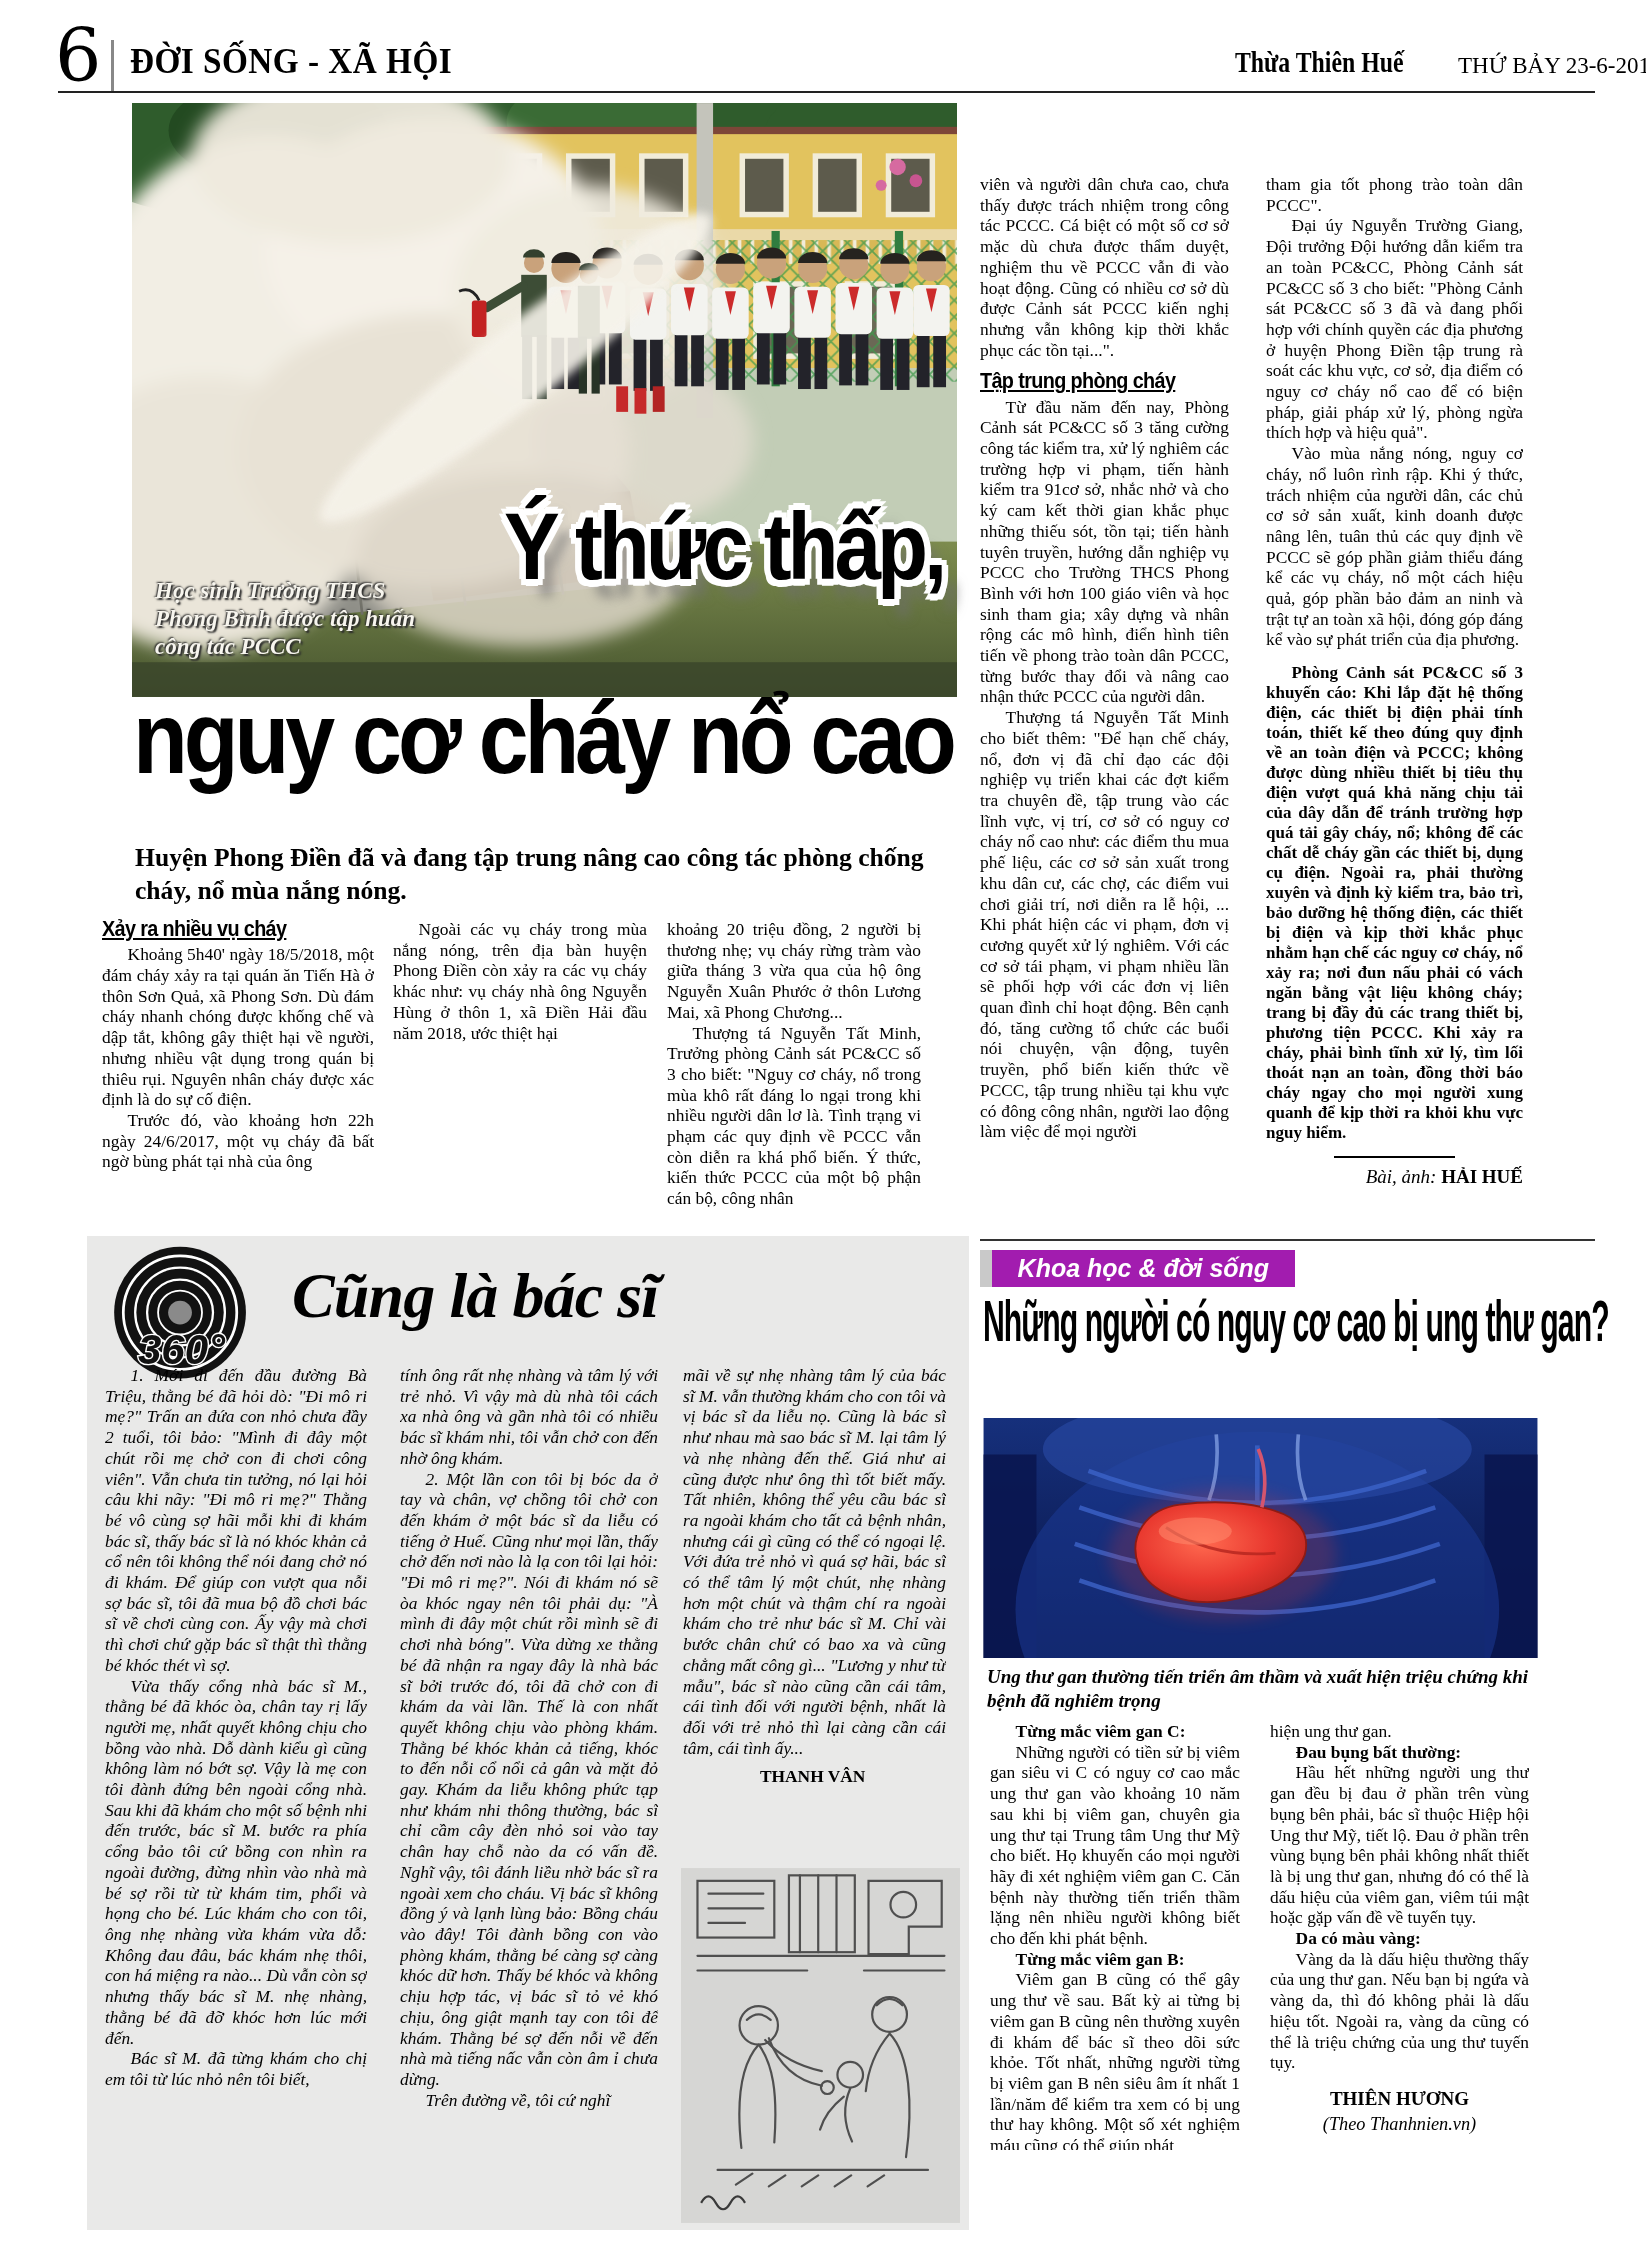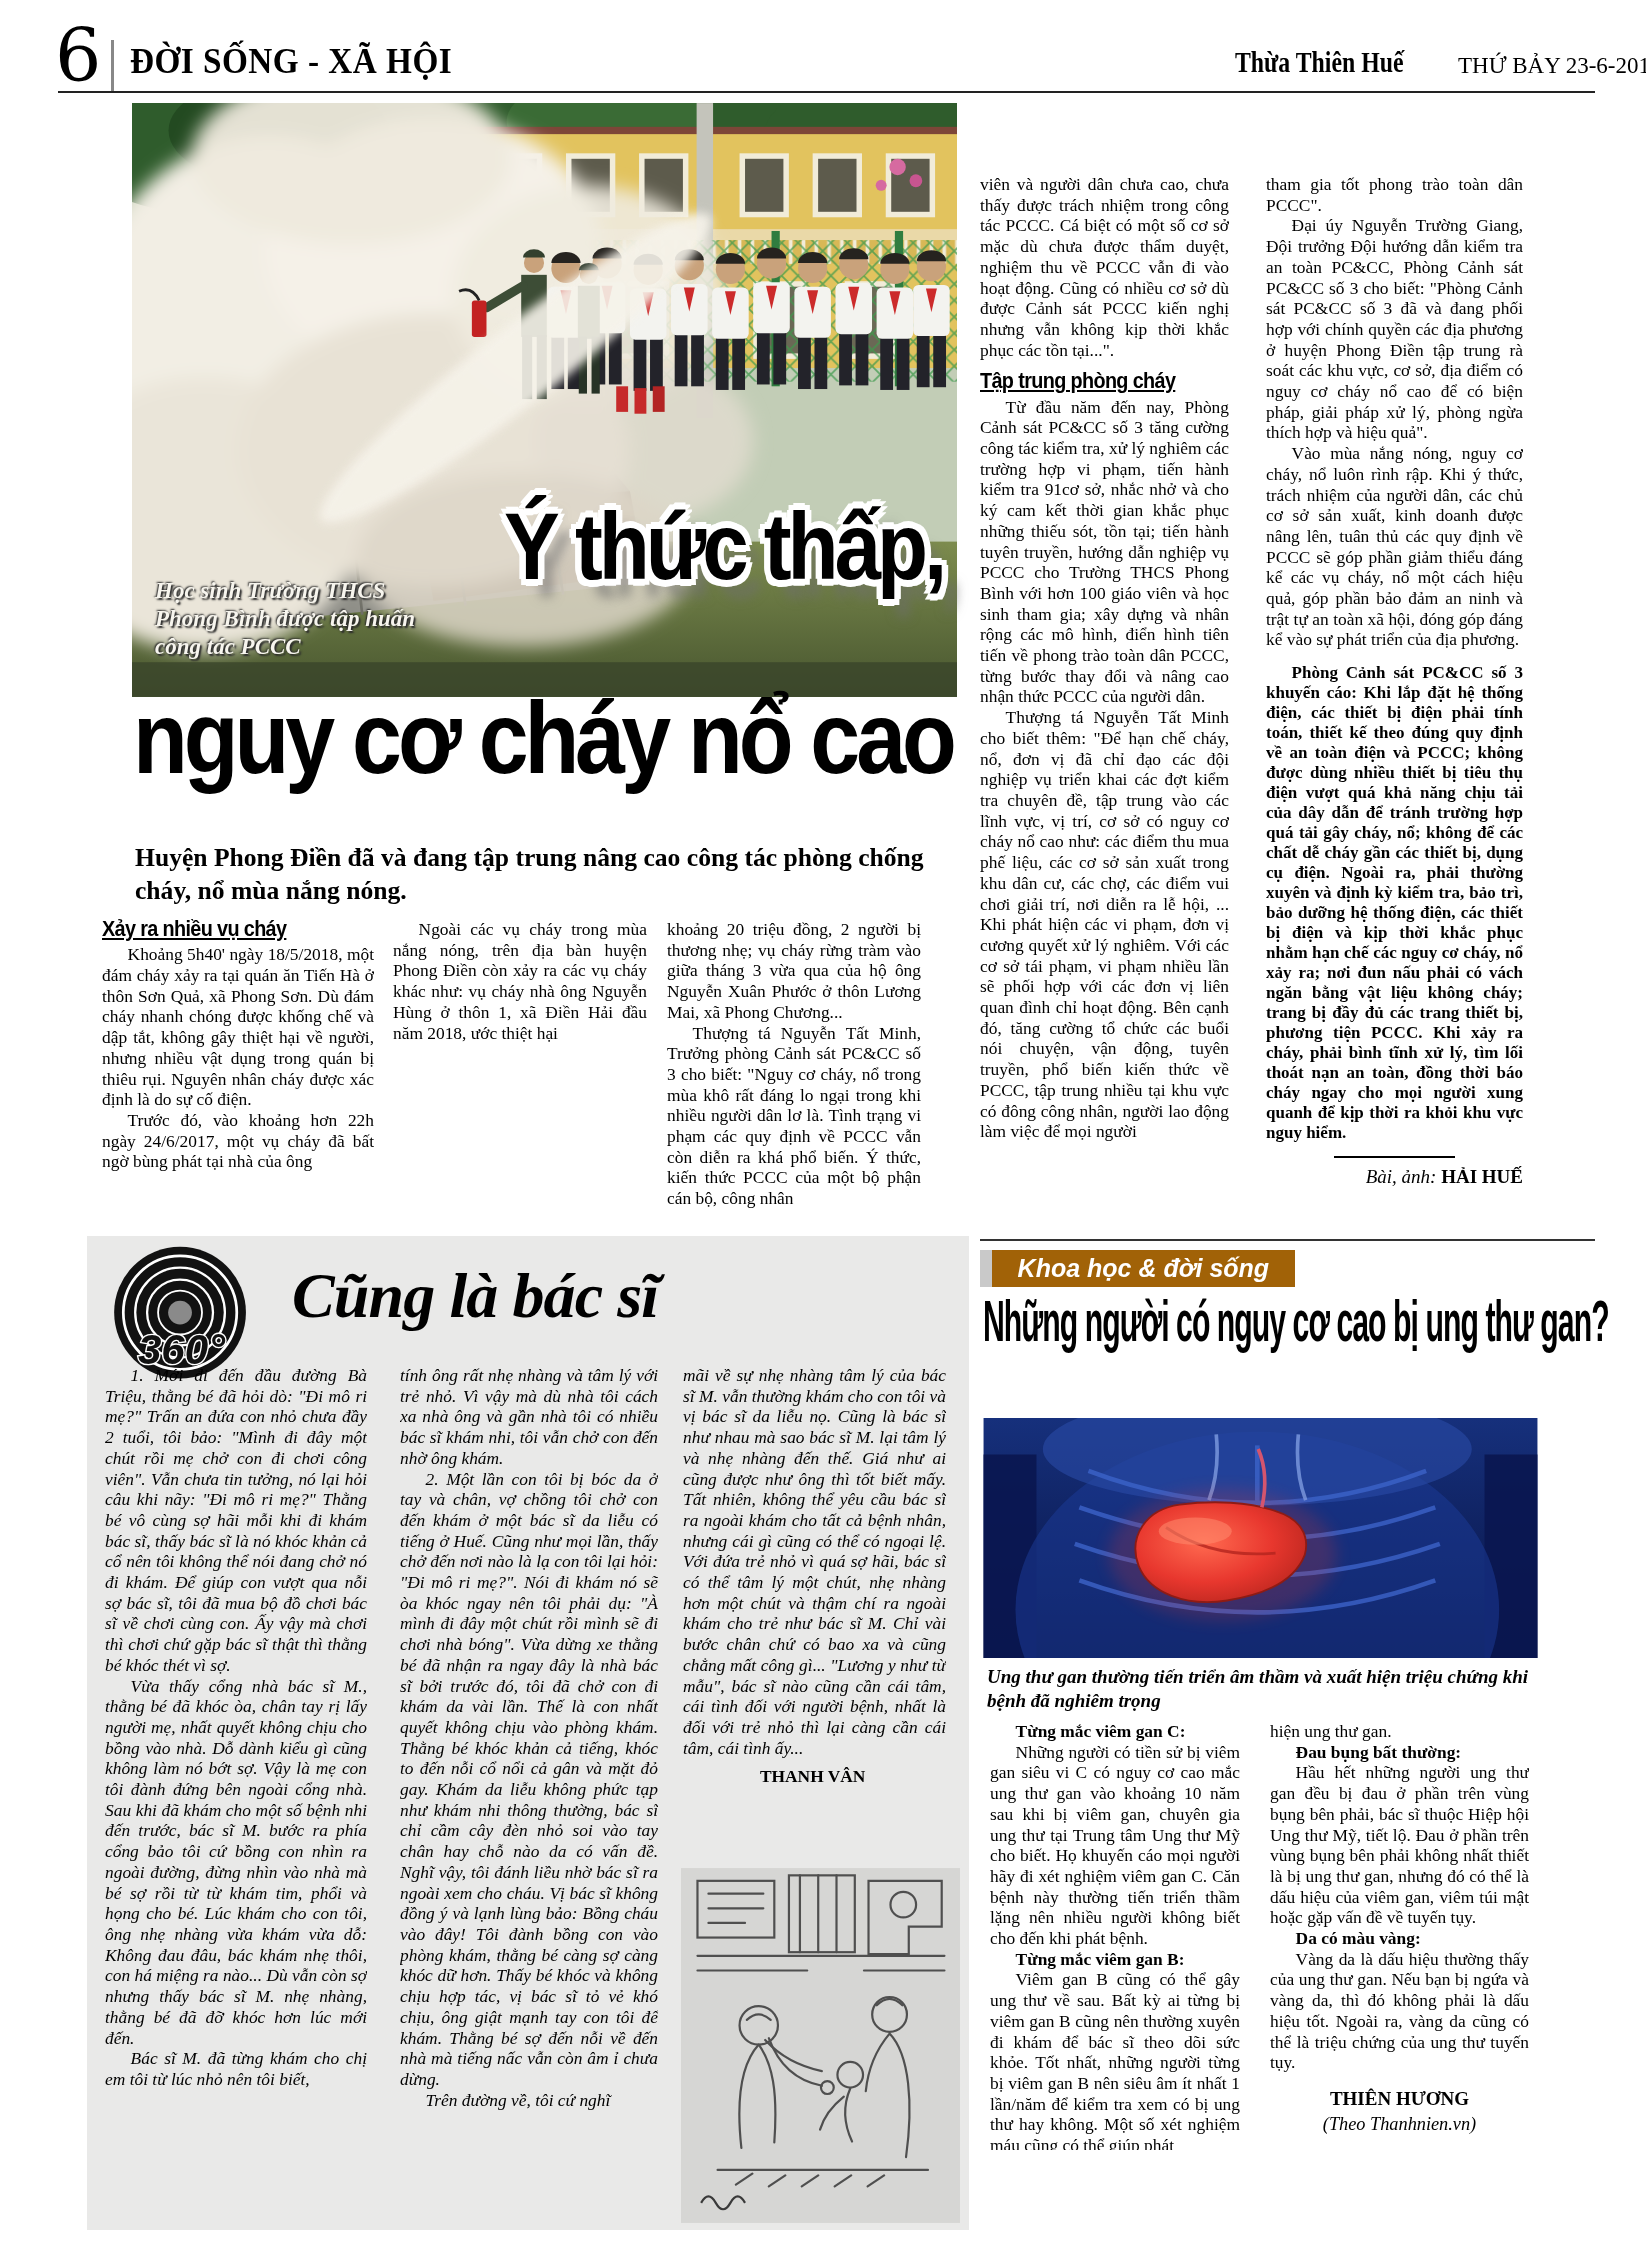--- a/index.html
+++ b/index.html
@@ -59,21 +59,21 @@
              font-weight:bold;font-style:italic;letter-spacing:-0.9px;white-space:nowrap;}
   .doc-col{font-style:italic;}
   #d-col1{left:105px;top:1365px;width:262px;height:852px;}
   #d-col2{left:400px;top:1365px;width:258px;height:852px;}
   #d-col3{left:683px;top:1365px;width:263px;height:501px;}
   .doc-author{text-align:center;font-weight:bold;font-style:normal;margin-top:7.3px;padding-right:3.7px;}
   .sketch{left:681px;top:1868px;width:279px;height:355px;}
 
   
   .kicker-lead{left:980px;top:1250px;width:31px;height:37px;background:#c9c9c9;}
-  .kicker{left:992px;top:1250px;height:37px;background:#a16207;color:#fff;
+  .kicker{left:992px;top:1250px;height:37px;background:#a21caf;color:#fff;
           font-family:"Liberation Sans",sans-serif;font-weight:bold;font-style:italic;
           font-size:25px;line-height:37px;padding:0 25.6px;white-space:nowrap;}
   .sci-headline{left:983px;top:1288px;font-family:"Liberation Sans",sans-serif;font-weight:bold;
                 font-size:57px;letter-spacing:-1.8px;white-space:nowrap;
                 transform:scaleX(.53);transform-origin:left top;}
   .liver{left:983px;top:1418px;width:555px;height:240px;}
   .sci-caption{left:987px;top:1665px;width:552px;font-size:19px;font-weight:bold;
                font-style:italic;line-height:24px;}
   #s-colA{left:990px;top:1721px;width:250px;height:429px;}
   #s-colB{left:1270px;top:1721px;width:259px;height:501px;}

